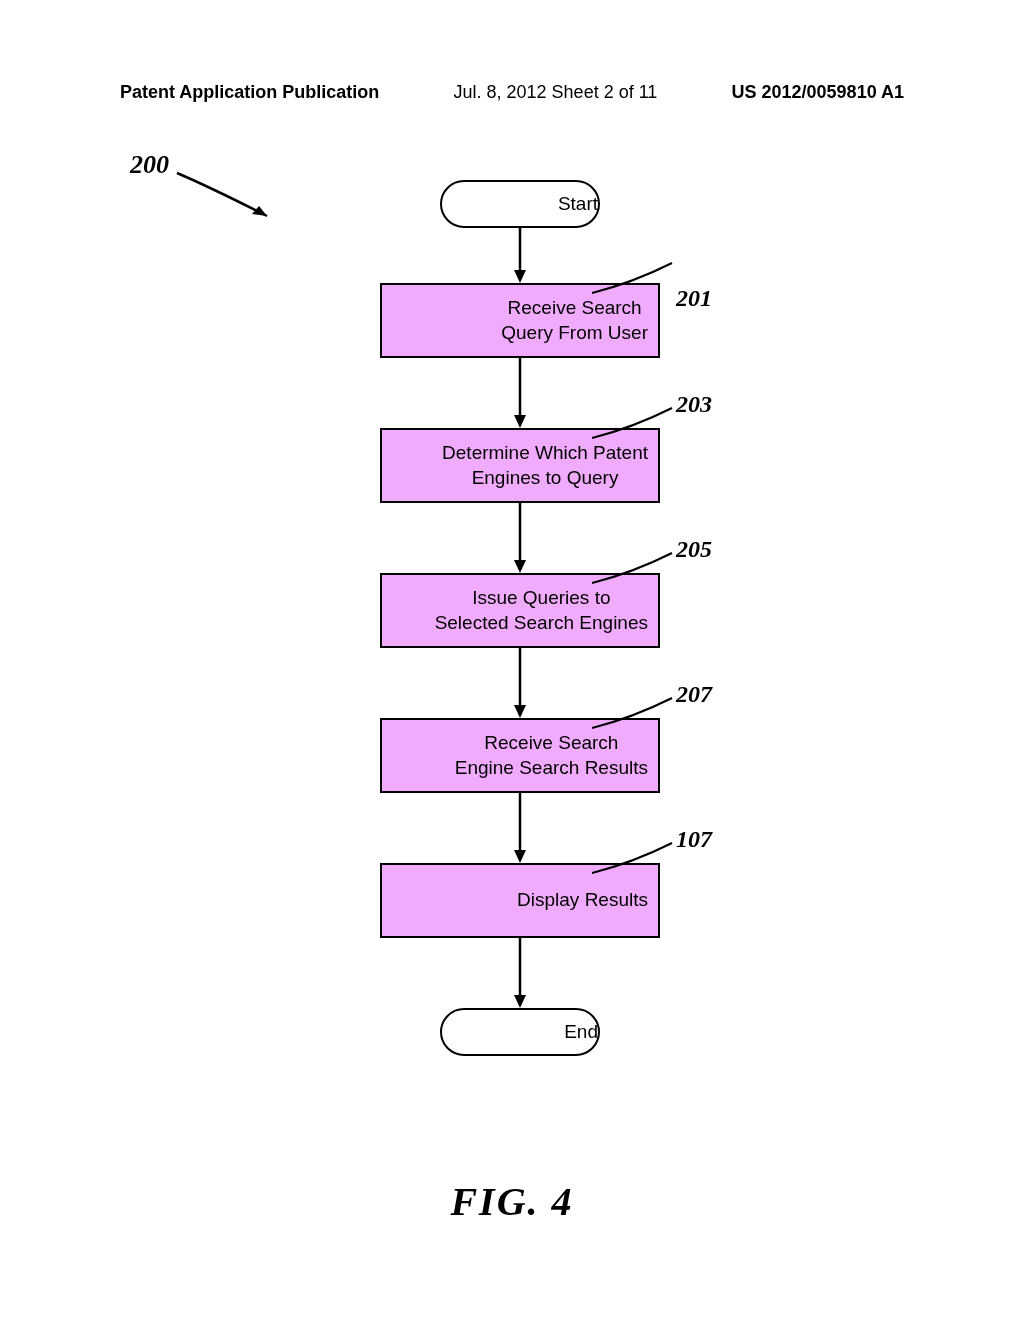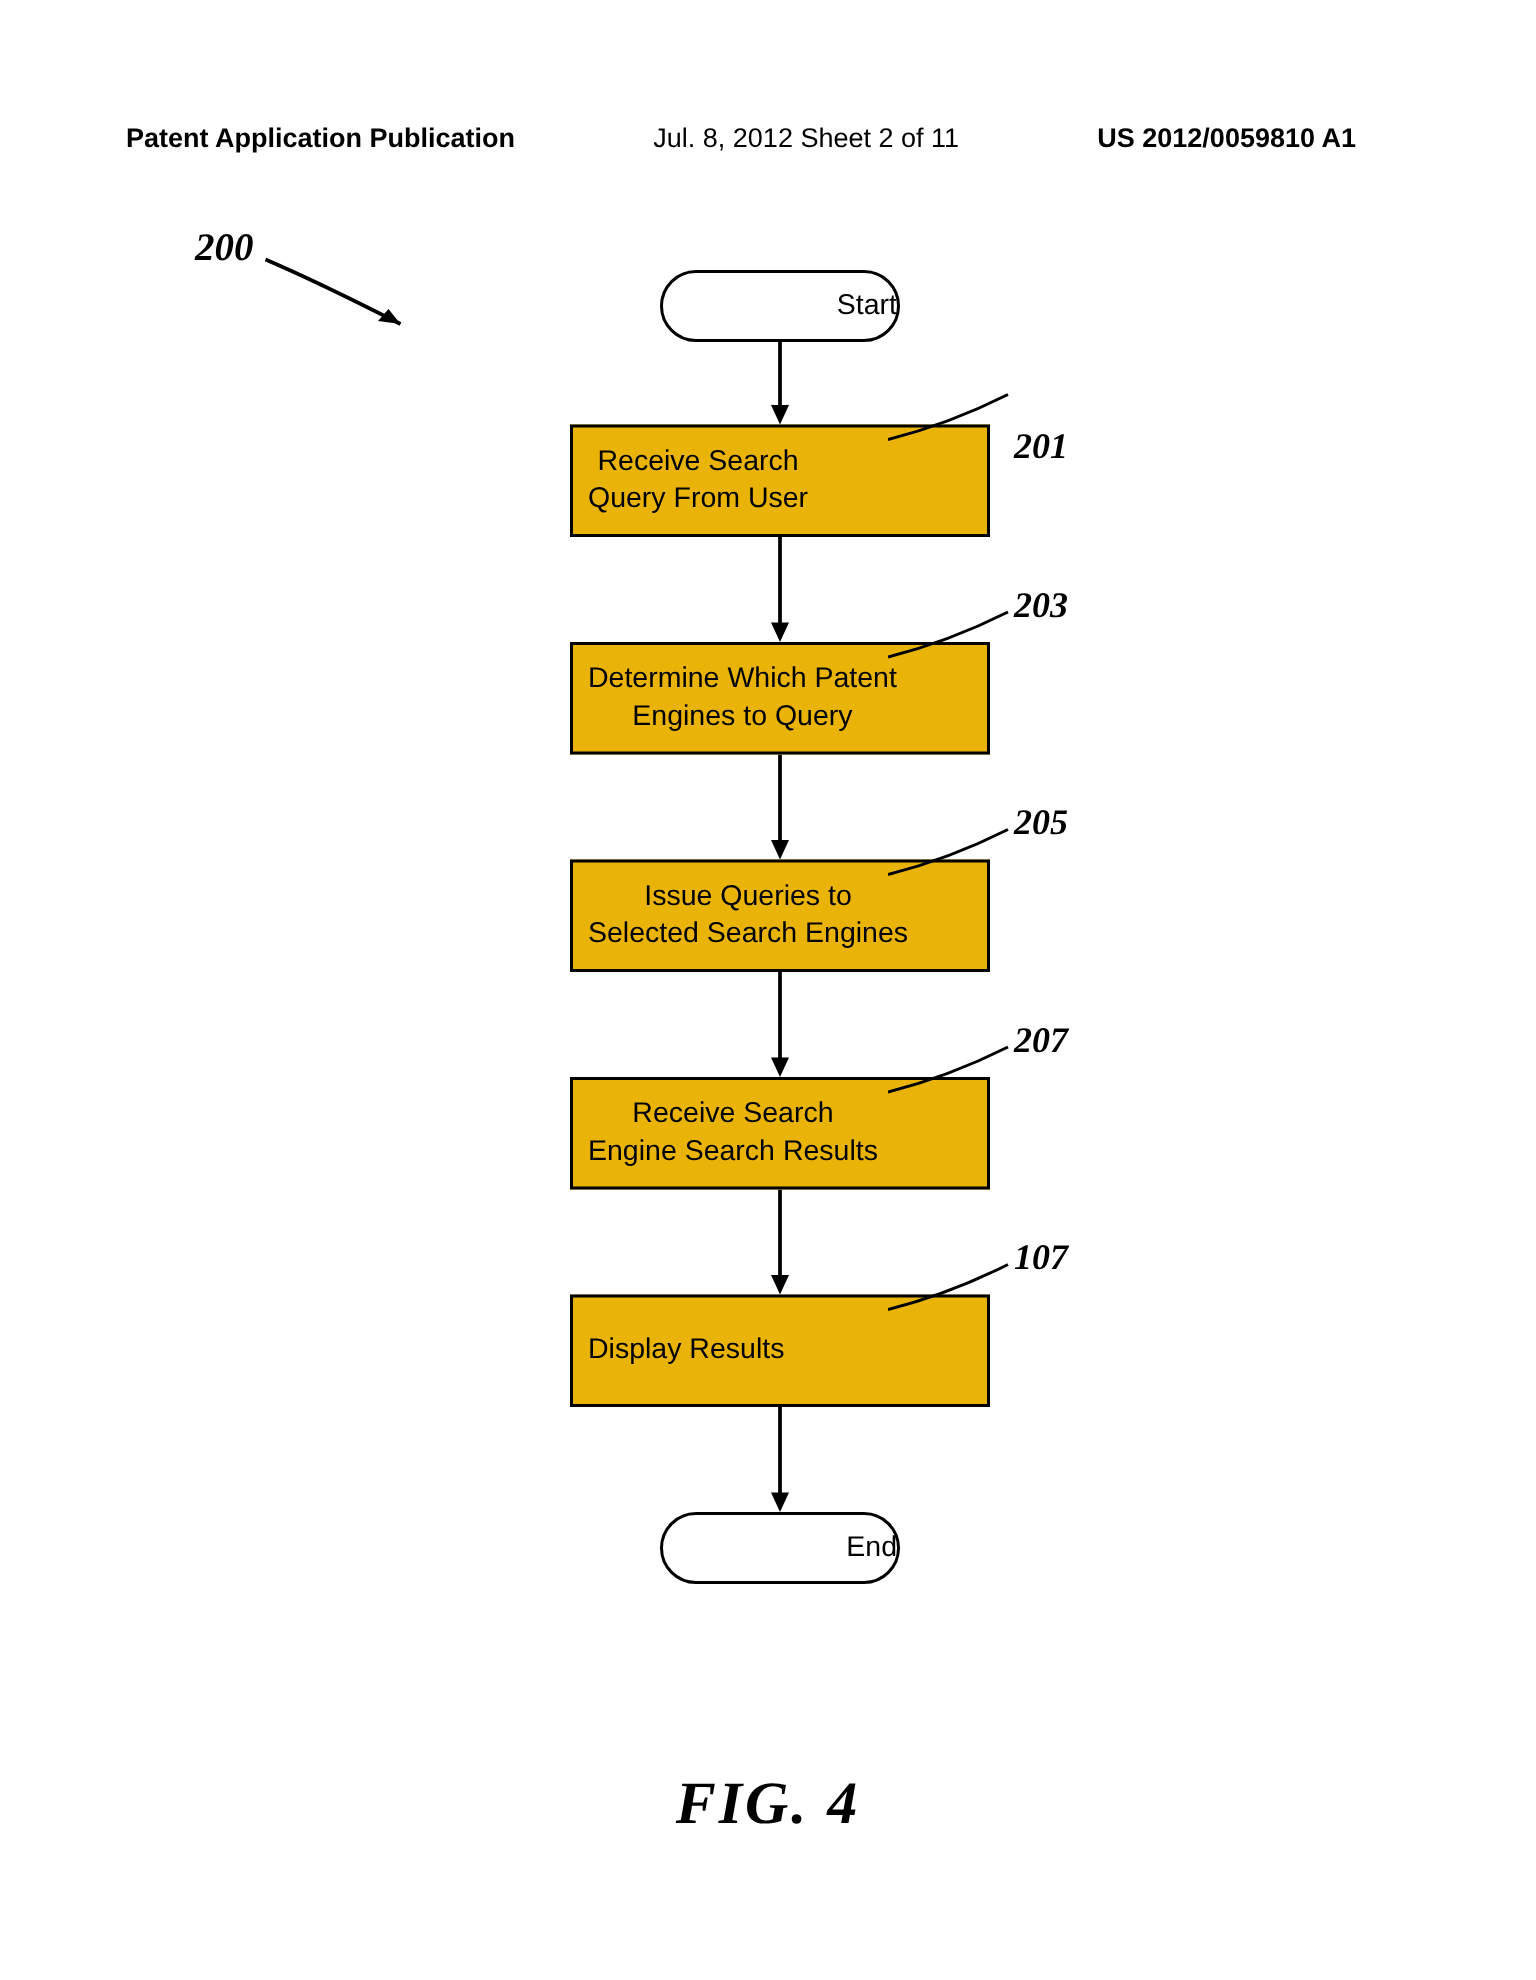--- a/index.html
+++ b/index.html
@@ -14,21 +14,21 @@
       font-family: Arial, sans-serif;
       position: relative;
     }
     .header {
       position: absolute;
       top: 82px;
       left: 0;
       right: 0;
       display: flex;
       justify-content: space-between;
-      padding: 0 120px 0 84px;
+      padding: 0 120px 0 120px;
       font-size: 18px;
     }
     .header-left {
       font-weight: bold;
     }
     .header-center {
       font-weight: normal;
     }
     .header-right {
       font-weight: bold;
@@ -59,26 +59,26 @@
       font-size: 19px;
       margin: 0 auto;
       background: white;
     }
     .process {
       width: 280px;
       height: 75px;
       border: 2.5px solid black;
       display: flex;
       align-items: center;
-      justify-content: flex-start;
+      justify-content: flex-end;
       text-align: center;
       font-size: 19px;
       line-height: 1.3;
       margin: 0 auto;
-      background: #eab308;
+      background: #f0abfc;
       padding: 0 10px;
     }
     .arrow-container {
       height: 70px;
       display: flex;
       justify-content: center;
       align-items: center;
     }
     .arrow-container-short {
       height: 55px;

